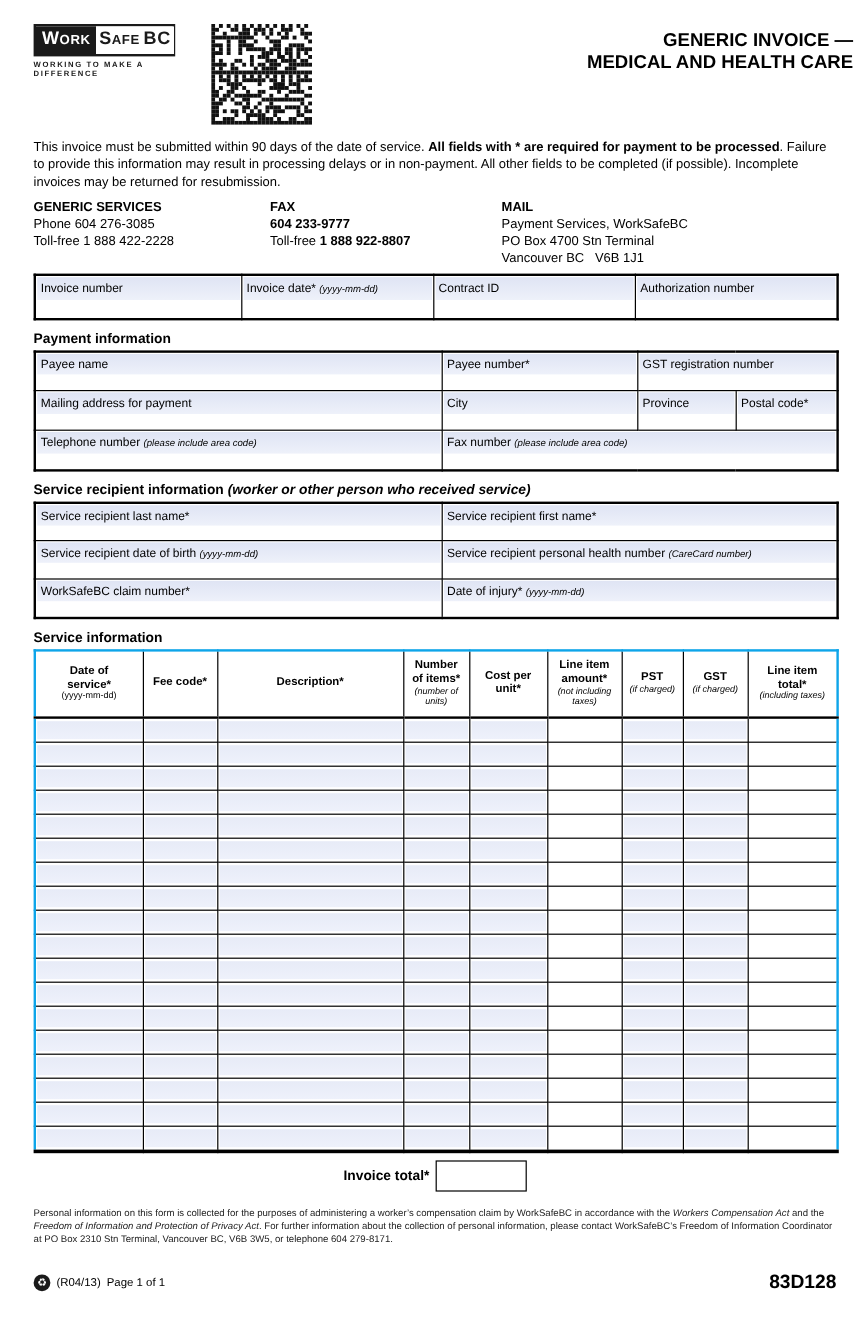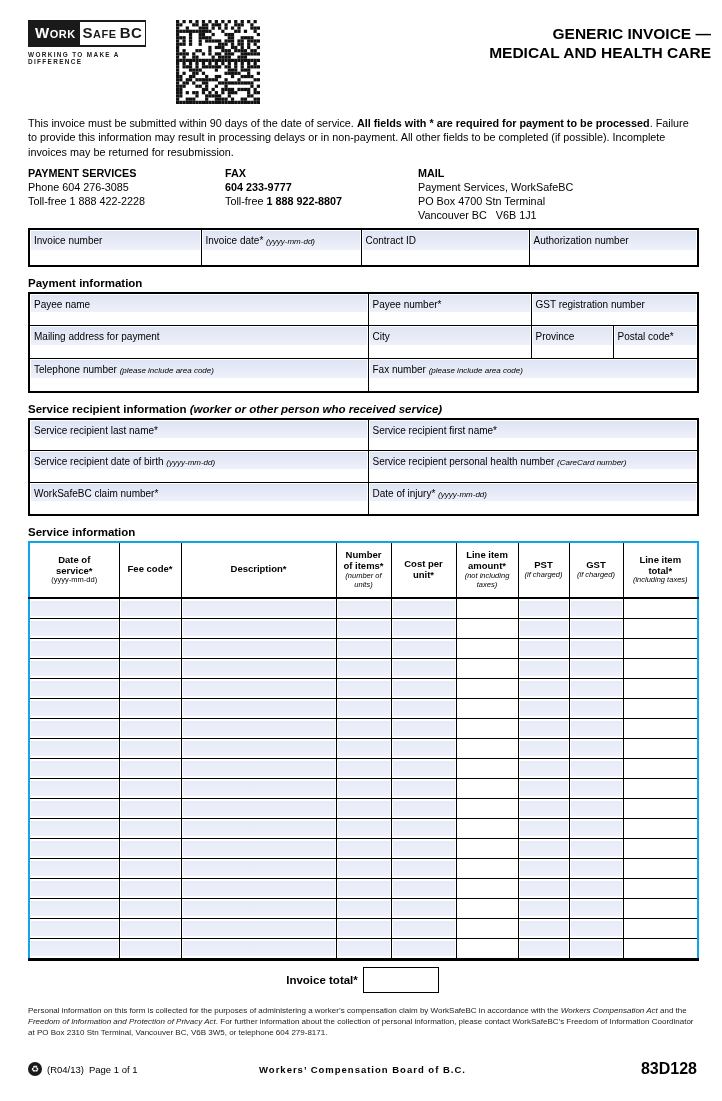--- a/index.html
+++ b/index.html
@@ -462,21 +462,21 @@
     <div class="titleblk">
       <div>GENERIC INVOICE —</div>
       <div>MEDICAL AND HEALTH CARE</div>
     </div>
   </div>
 
   <p class="intro"><span>This invoice must be submitted within 90 days of the date of service. </span><b>All fields with * are required for payment to be processed</b><span>. Failure to provide this information may result in processing delays or in non-payment. All other fields to be completed (if possible). Incomplete invoices may be returned for resubmission.</span></p>
 
   <div class="contacts">
     <div class="c1">
-      <h4>PAYMENT SERVICES</h4>
+      <h4>GENERIC SERVICES</h4>
       <div>Phone 604 276-3085</div>
       <div>Toll-free 1 888 422-2228</div>
     </div>
     <div class="c2">
       <h4>FAX</h4>
       <div style="font-weight:bold">604 233-9777</div>
       <div><span>Toll-free </span><b>1 888 922-8807</b></div>
     </div>
     <div class="c3">
       <h4>MAIL</h4>
@@ -1043,17 +1043,16 @@
   </div>
 
   <p class="privacy"><span>Personal information on this form is collected for the purposes of administering a worker’s compensation claim by WorkSafeBC in accordance with the </span><i>Workers Compensation Act</i><span> and the </span><i>Freedom of Information and Protection of Privacy Act</i><span>. For further information about the collection of personal information, please contact WorkSafeBC’s Freedom of Information Coordinator at PO Box 2310 Stn Terminal, Vancouver BC, V6B 3W5, or telephone 604 279-8171.</span></p>
 
   <div class="ftr">
     <div class="ftr-left">
       <span class="recycle">♻</span>
       <span>(R04/13)</span>
       <span>Page 1 of 1</span>
     </div>
-    <div class="ftr-center">Workers’ Compensation Board of B.C.</div>
     <div class="ftr-right">83D128</div>
   </div>
 
 </div>
 
 </body></html>

